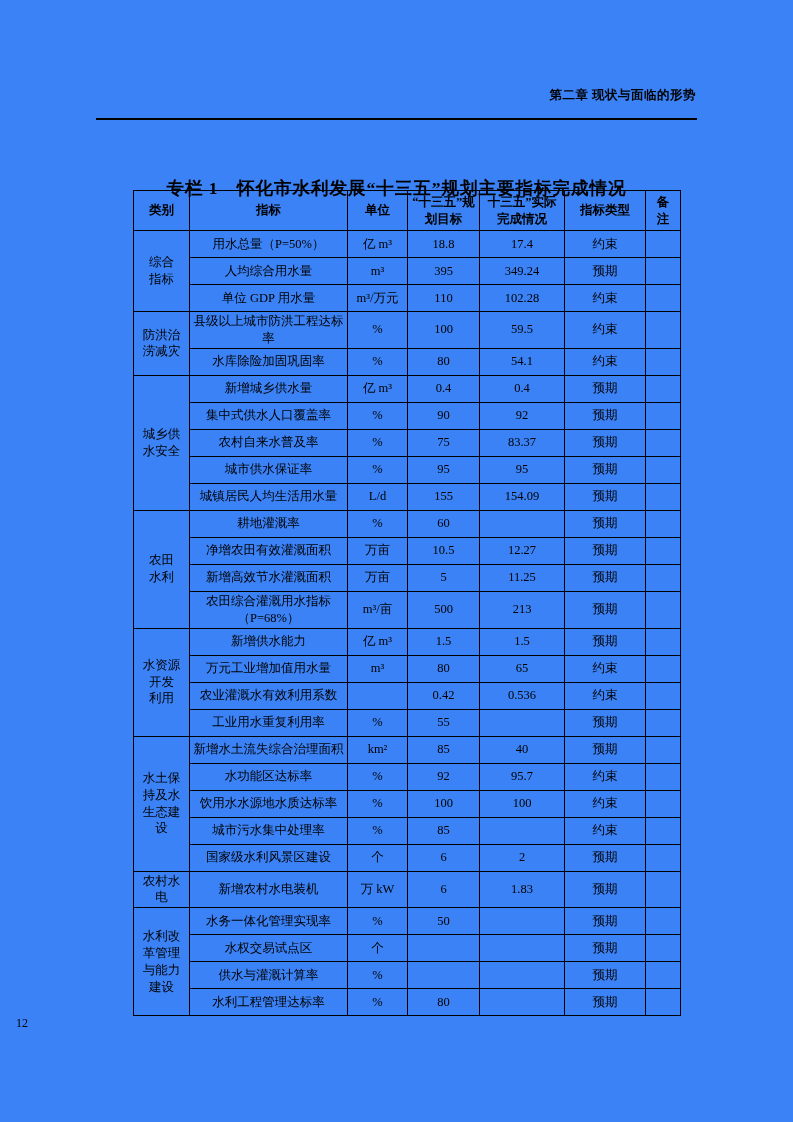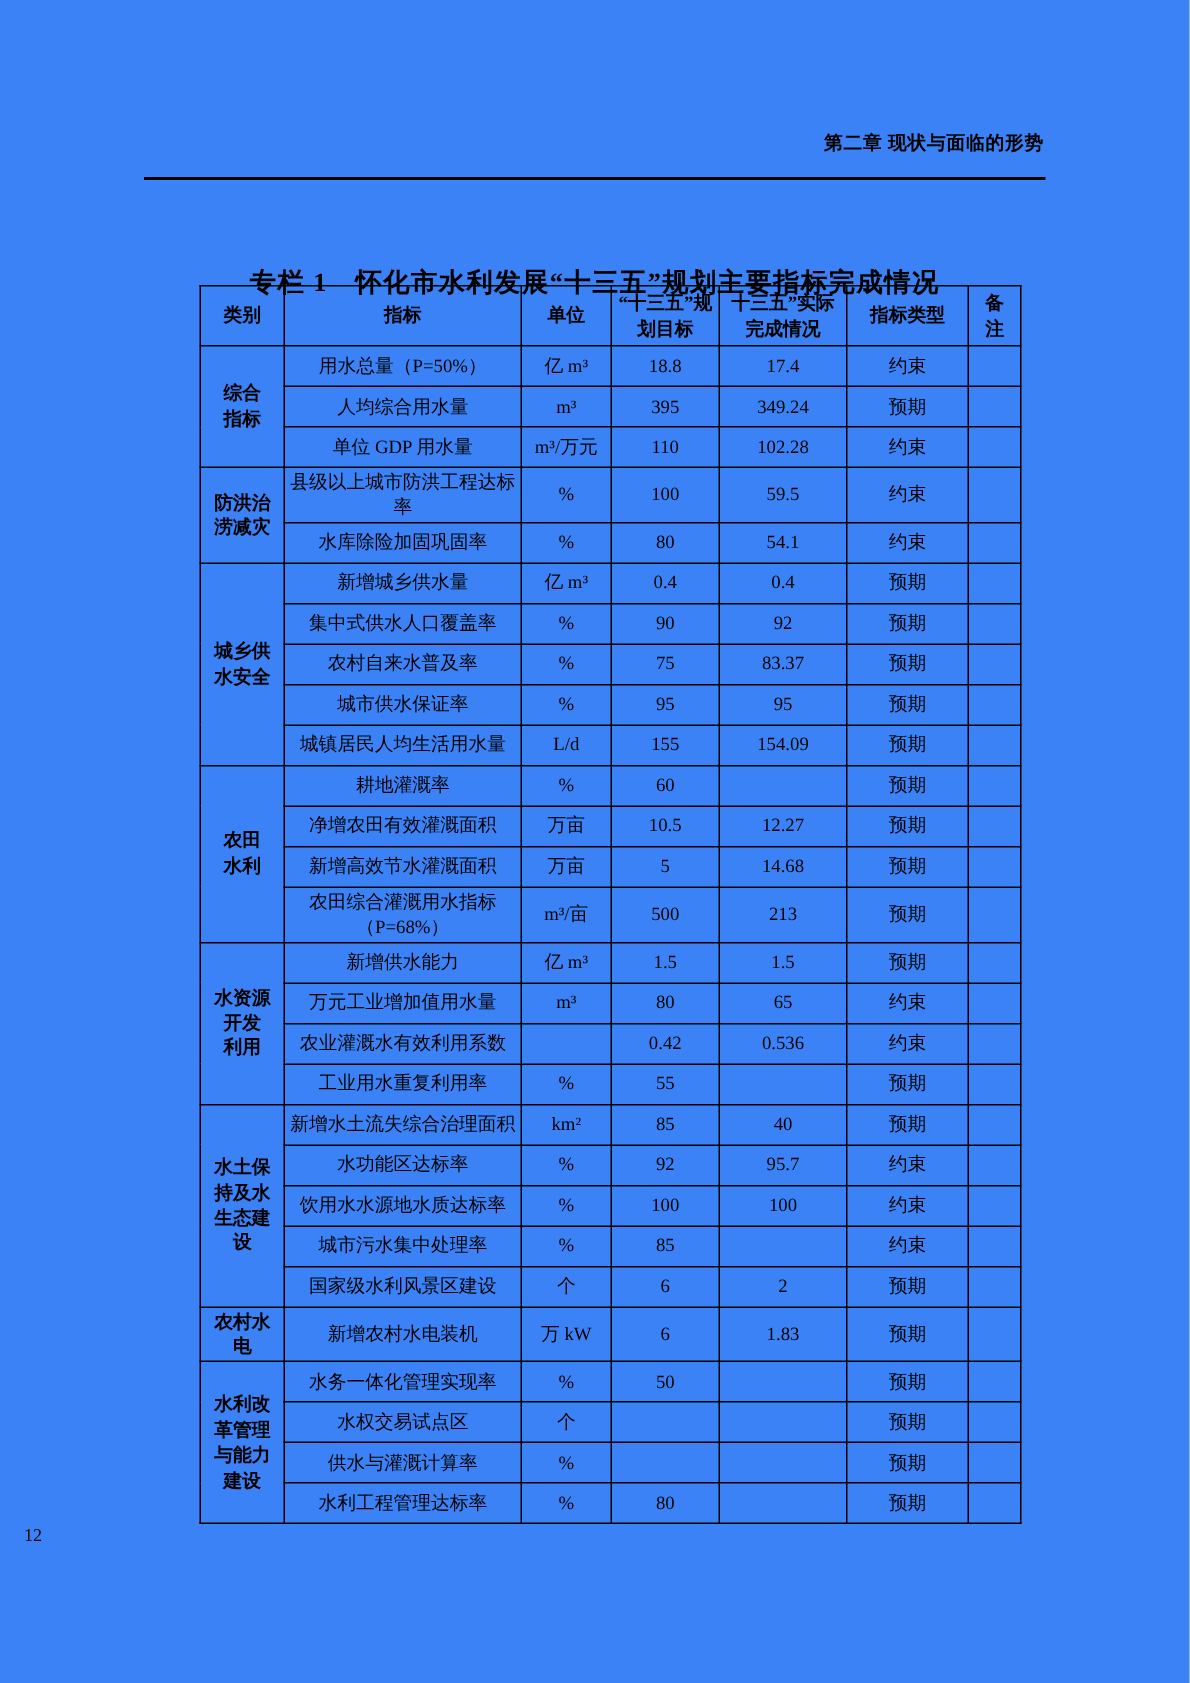--- a/index.html
+++ b/index.html
@@ -28,21 +28,21 @@
     font-size:12.5px; color:#000;
   }
   table.indicators th, table.indicators td {
     border:1px solid #000; padding:1px 3px;
     text-align:center; vertical-align:middle;
     height:24px; line-height:1.35; overflow:hidden;
   }
   table.indicators th {
     font-weight:700; white-space:pre-line; height:37px; font-size:12.5px;
   }
-  td.category { font-weight:700; white-space:pre-line; }
+  td.category { font-weight:400; white-space:pre-line; }
   td.indicator { text-align:left; padding-left:8px; white-space:pre-line;margin-top:28px; }
   .page-number {
     position:absolute; top:1016px; left:16px; width:100%;
     text-align:left; font-size:12px;
   }
 </style>
 </head>
 <body>
 
 <div class="page">
@@ -181,21 +181,21 @@
             <td>万亩</td>
             <td>10.5</td>
             <td>12.27</td>
             <td>预期</td>
             <td></td>
           </tr>
           <tr>
             <td class="indicator">新增高效节水灌溉面积</td>
             <td>万亩</td>
             <td>5</td>
-            <td>14.68</td>
+            <td>11.25</td>
             <td>预期</td>
             <td></td>
           </tr>
           <tr>
             <td class="indicator">农田综合灌溉用水指标
 （P=68%）</td>
             <td>m³/亩</td>
             <td>500</td>
             <td>213</td>
             <td>预期</td>

